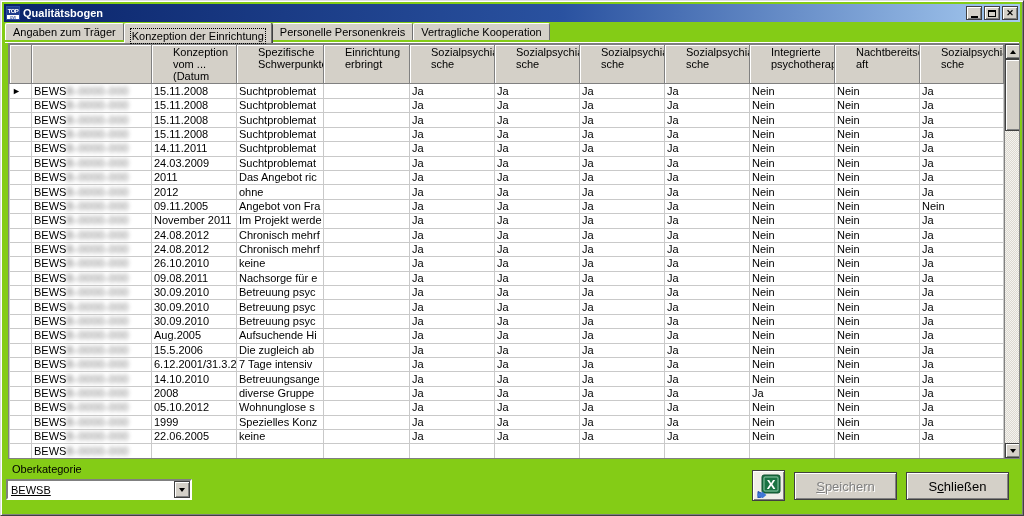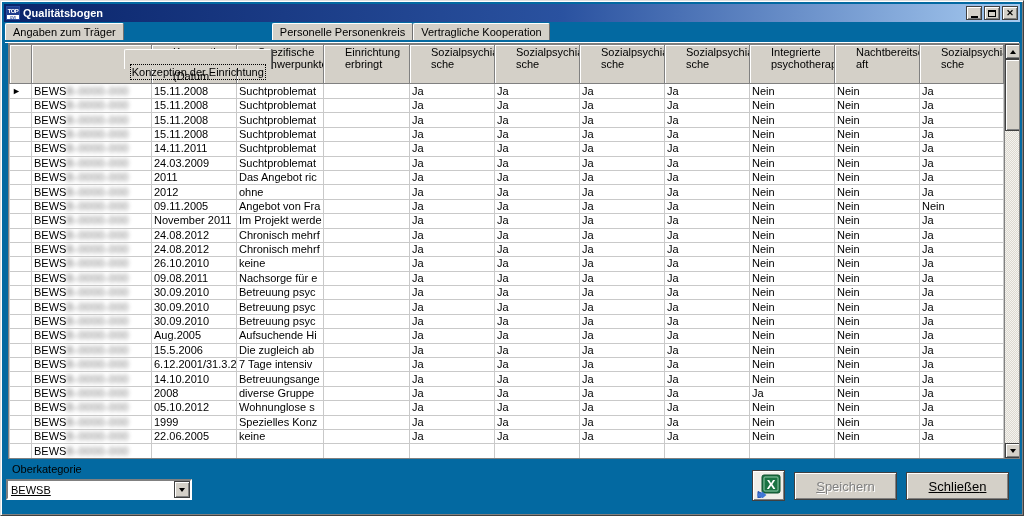--- a/index.html
+++ b/index.html
@@ -1,19 +1,19 @@
 <!DOCTYPE html>
 <html><head>
 <meta charset="utf-8">
 <style>
   * { margin:0; padding:0; box-sizing:border-box; }
   html,body { width:1024px; height:516px; }
   body { font-family:"Liberation Sans", sans-serif; font-size:11px; color:#000; background:#3a6ea5; }
 
-  .win { position:relative; width:1024px; height:516px; background:#0369a1;
+  .win { position:relative; width:1024px; height:516px; background:#84cc16;
          border-top:1px solid #dfdfdf; border-left:1px solid #dfdfdf;
          border-right:1px solid #404040; border-bottom:1px solid #404040;
          box-shadow: inset 1px 1px 0 #fff, inset -1px -1px 0 #808080; overflow:hidden; }
 
   
   .titlebar { position:absolute; left:3px; top:3px; right:3px; height:18px;
               background:linear-gradient(90deg,#0a246a 0%,#2a52a0 55%,#a6caf0 100%);
               display:flex; align-items:center; padding:0 2px; }
   .tb-icon { width:14px; height:14px; background:#fff; border:1px solid #274b9f;
              display:inline-flex; flex-direction:column; align-items:center; justify-content:flex-start;
@@ -29,21 +29,21 @@
   .g-min { width:7px; height:2px; background:#000; margin-top:7px; }
   .g-max { width:8px; height:7px; border:1px solid #000; border-top:2px solid #000; }
   .g-x { font-size:9px; font-weight:bold; line-height:10px; }
 
   
   .tabs { position:absolute; left:4px; top:22px; right:4px; height:20px;
           display:flex; }
   .tab { height:17px; padding:2px 7px 2px; background:#d4d0c8; white-space:nowrap;
          border-top:1px solid #fff; border-left:1px solid #fff; border-right:1px solid #707070;
          border-top-left-radius:2px; border-top-right-radius:2px; position:relative; cursor:default; }
-  .tab.active { height:20px; padding-top:16px; z-index:3; box-shadow:1px 0 0 #404040;margin-top:26px; }
+  .tab.active { height:20px; padding-top:6px; z-index:3; box-shadow:1px 0 0 #404040; }
   .tab.active .tab-label { outline:1px dotted #000; outline-offset:1px; }
   .tabs::after { content:""; position:absolute; left:0; right:0; bottom:0; height:1px; background:#fff; z-index:1; }
 
   
   .gridbox { position:absolute; left:7px; top:42px; width:1012px; height:416px;
              border:1px solid #808080; background:#fff; display:flex; overflow:hidden; }
   table.grid { border-collapse:collapse; table-layout:fixed; width:994px; flex:0 0 994px; align-self:flex-start; }
   table.grid th, table.grid td { overflow:hidden; white-space:nowrap; font-weight:normal;
              font-size:11px; line-height:13px; text-align:left; }
   table.grid td { height:14.4px; border:1px solid #c9c9c9; padding:0 2px; background:#fff; }
@@ -77,21 +77,21 @@
                box-shadow:inset 1px 1px 0 #fff, inset -1px -1px 0 #808080;
                display:flex; align-items:center; justify-content:center; }
 
   .xlbtn { position:absolute; left:751px; top:469px; width:33px; height:31px; background:#efeee8;
            border:1px solid #404040; box-shadow:inset 1px 1px 0 #fff, inset -1px -1px 0 #808080;
            display:flex; align-items:center; justify-content:center; cursor:default; }
   .btn { position:absolute; top:471px; width:103px; height:28px; background:#d4d0c8;
          border:1px solid #404040; box-shadow:inset 1px 1px 0 #fff, inset -1px -1px 0 #808080;
          font-family:"Liberation Sans",sans-serif; font-size:13px; color:#000; cursor:default; }
   .btn.save { left:793px; }
-  .btn.close { left:905px;text-decoration:underline; }
+  .btn.close { left:905px; }
   .btn.disabled { color:#808080; text-shadow:1px 1px 0 #fff; }
   .btn u, .btn span { font:inherit; color:inherit; }
 </style>
 </head>
 <body>
 
 <div class="win">
 
   <div class="titlebar">
     <span class="tb-icon">

